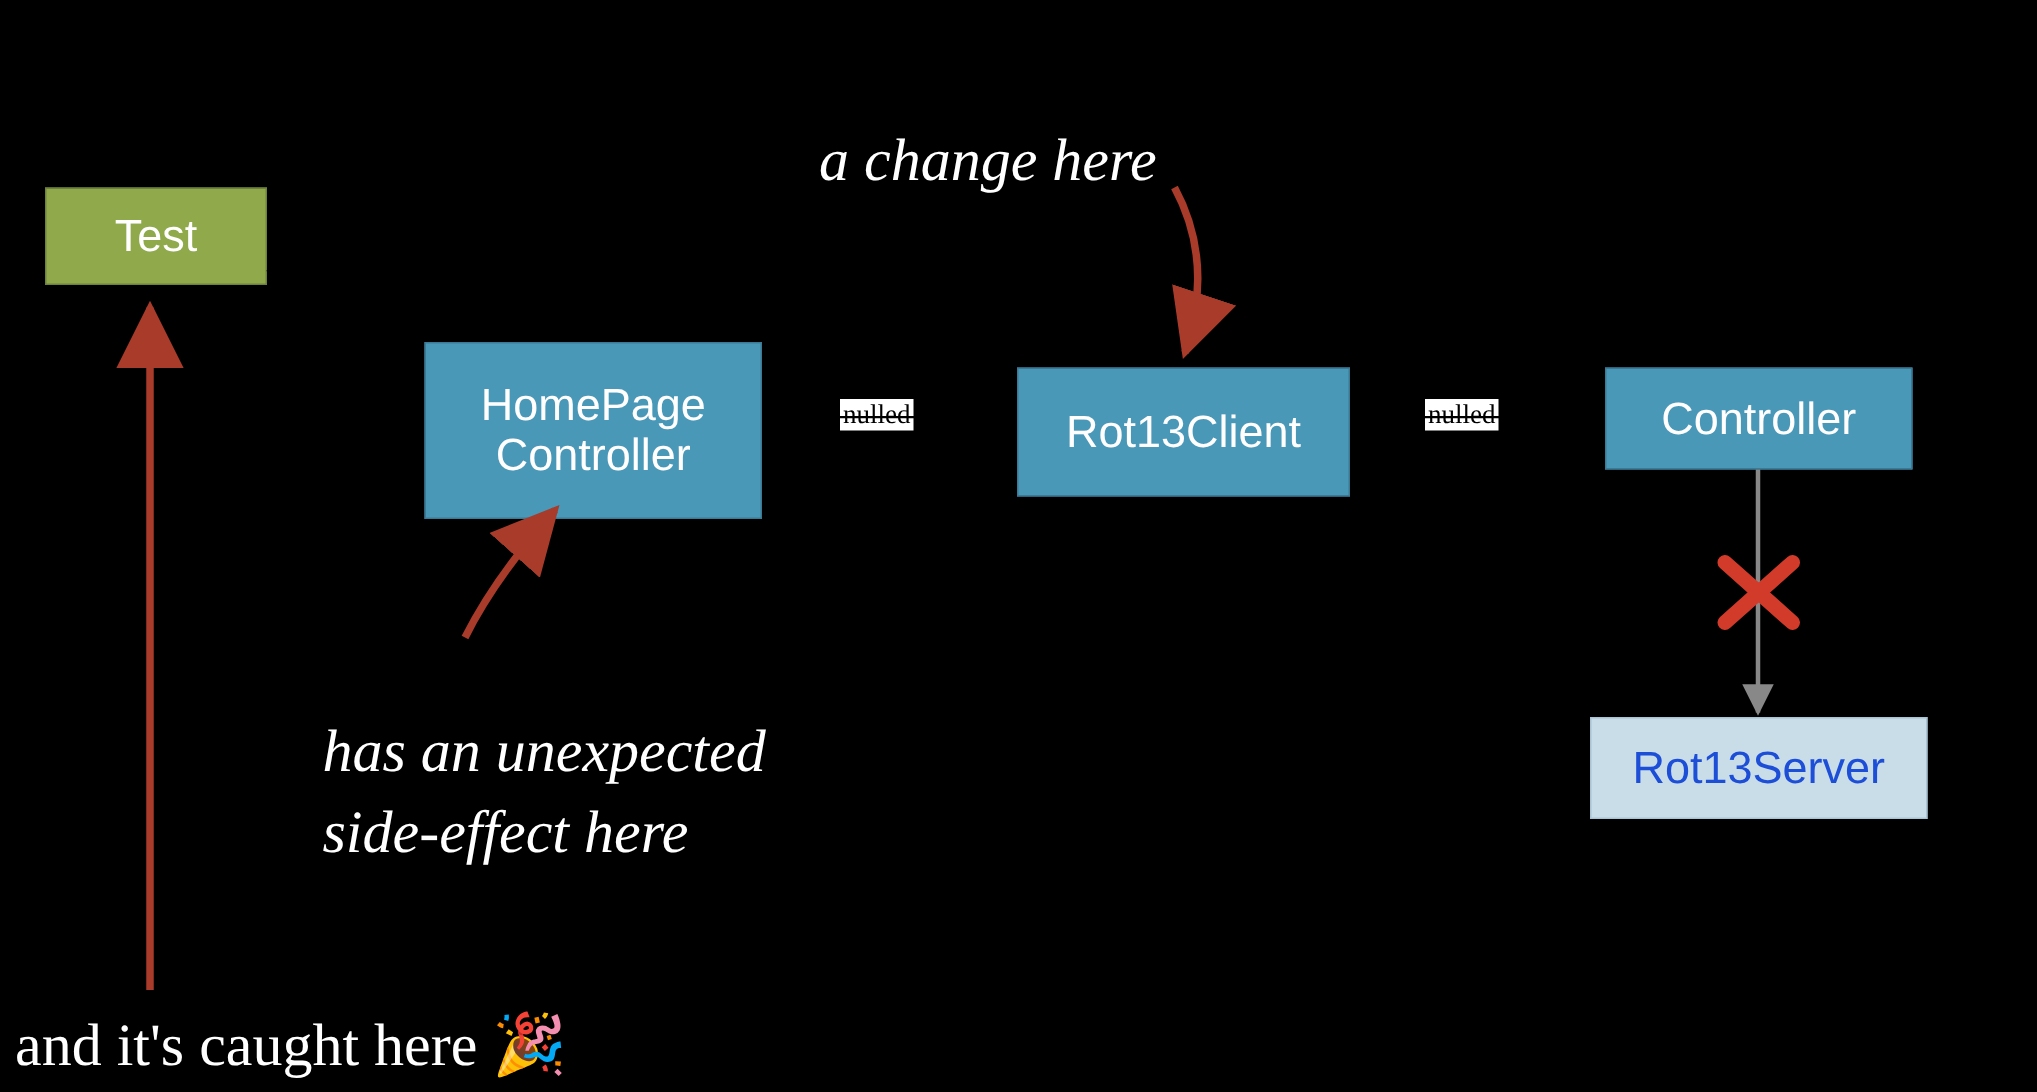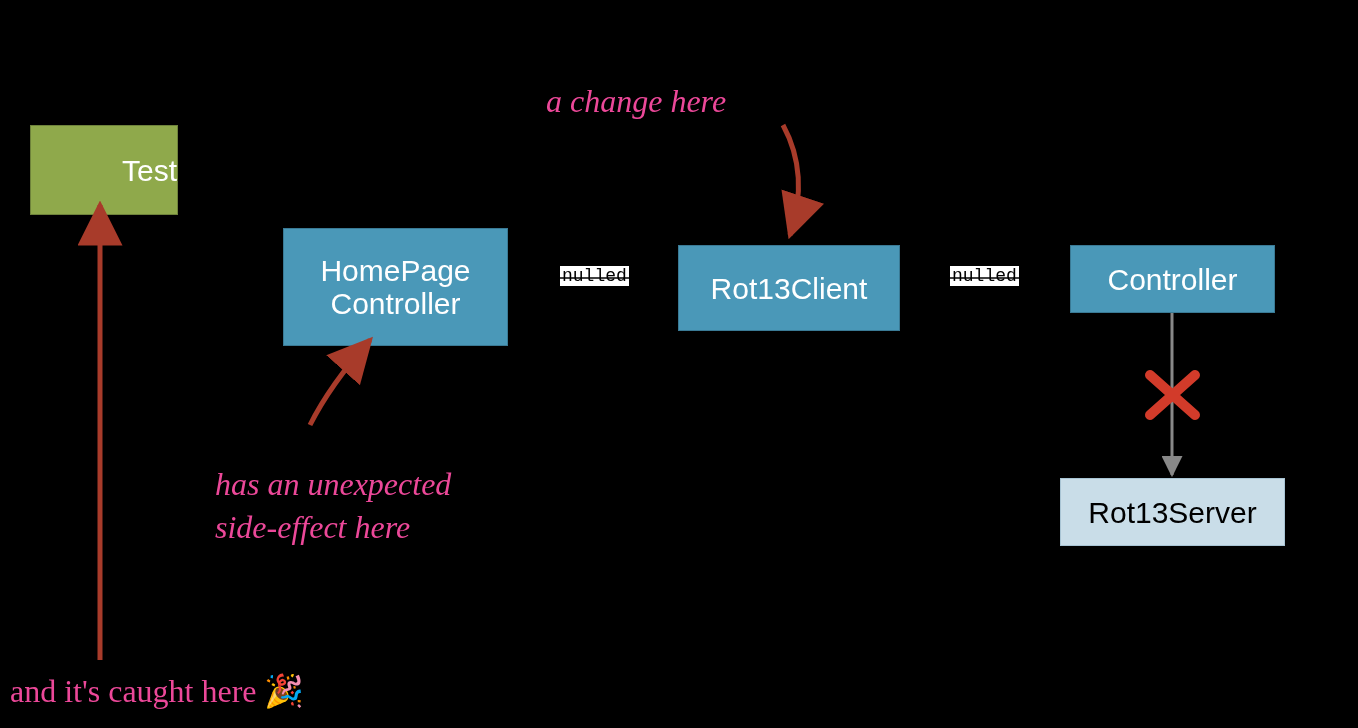--- a/index.html
+++ b/index.html
@@ -28,55 +28,55 @@
     background: #8fa94b;
     border: 1px solid #6e823b;
   }
   .box-blue {
     background: #4a98b8;
     border: 1px solid #3a7a95;
   }
   .box-lightblue {
     background: #c9dde8;
     border: 1px solid #a8c4d4;
-    color: #000000;
+    color: #1d4ed8;
   }
   .annotation {
     position: absolute;
-    color: #ec4899;
+    color: #ffffff;
     font-family: "Comic Sans MS", "Segoe Script", cursive;
     font-style: italic;
-    font-size: 32px;
+    font-size: 40px;
     line-height: 1.35;
     white-space: nowrap;
   }
   .edge-label {
     position: absolute;
     color: #000;
     background: #fff;
-    font-family: Liberation Mono, monospace;
+    font-family: Liberation Serif, serif;
     font-size: 18px;
     padding: 0 2px;
   }
   svg.overlay {
     position: absolute;
     left: 0;
     top: 0;
     width: 1358px;
     height: 728px;
     pointer-events: none;
   }
   .emoji {
     font-style: normal;
   }
 </style>
 </head>
 <body>
 
-<div class="box box-green" style="left:30px; top:125px; width:148px; height:90px;justify-content:flex-end;">
+<div class="box box-green" style="left:30px; top:125px; width:148px; height:65px;">
   <span>Test</span>
 </div>
 
 <div class="box box-blue" style="left:283px; top:228px; width:225px; height:118px;">
   <span style="white-space:pre-line;">HomePage
 Controller</span>
 </div>
 
 <div class="box box-blue" style="left:678px; top:245px; width:222px; height:86px;">
   <span>Rot13Client</span>

